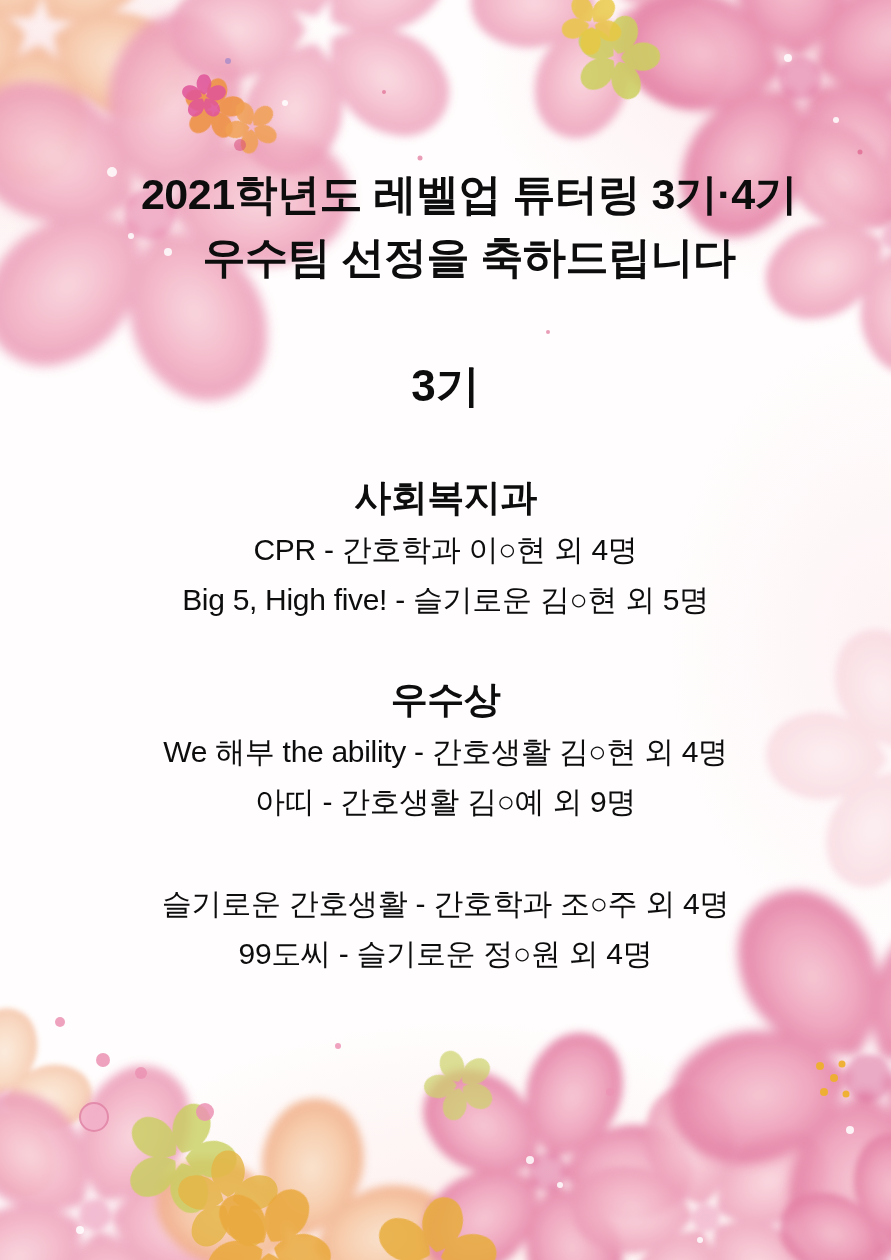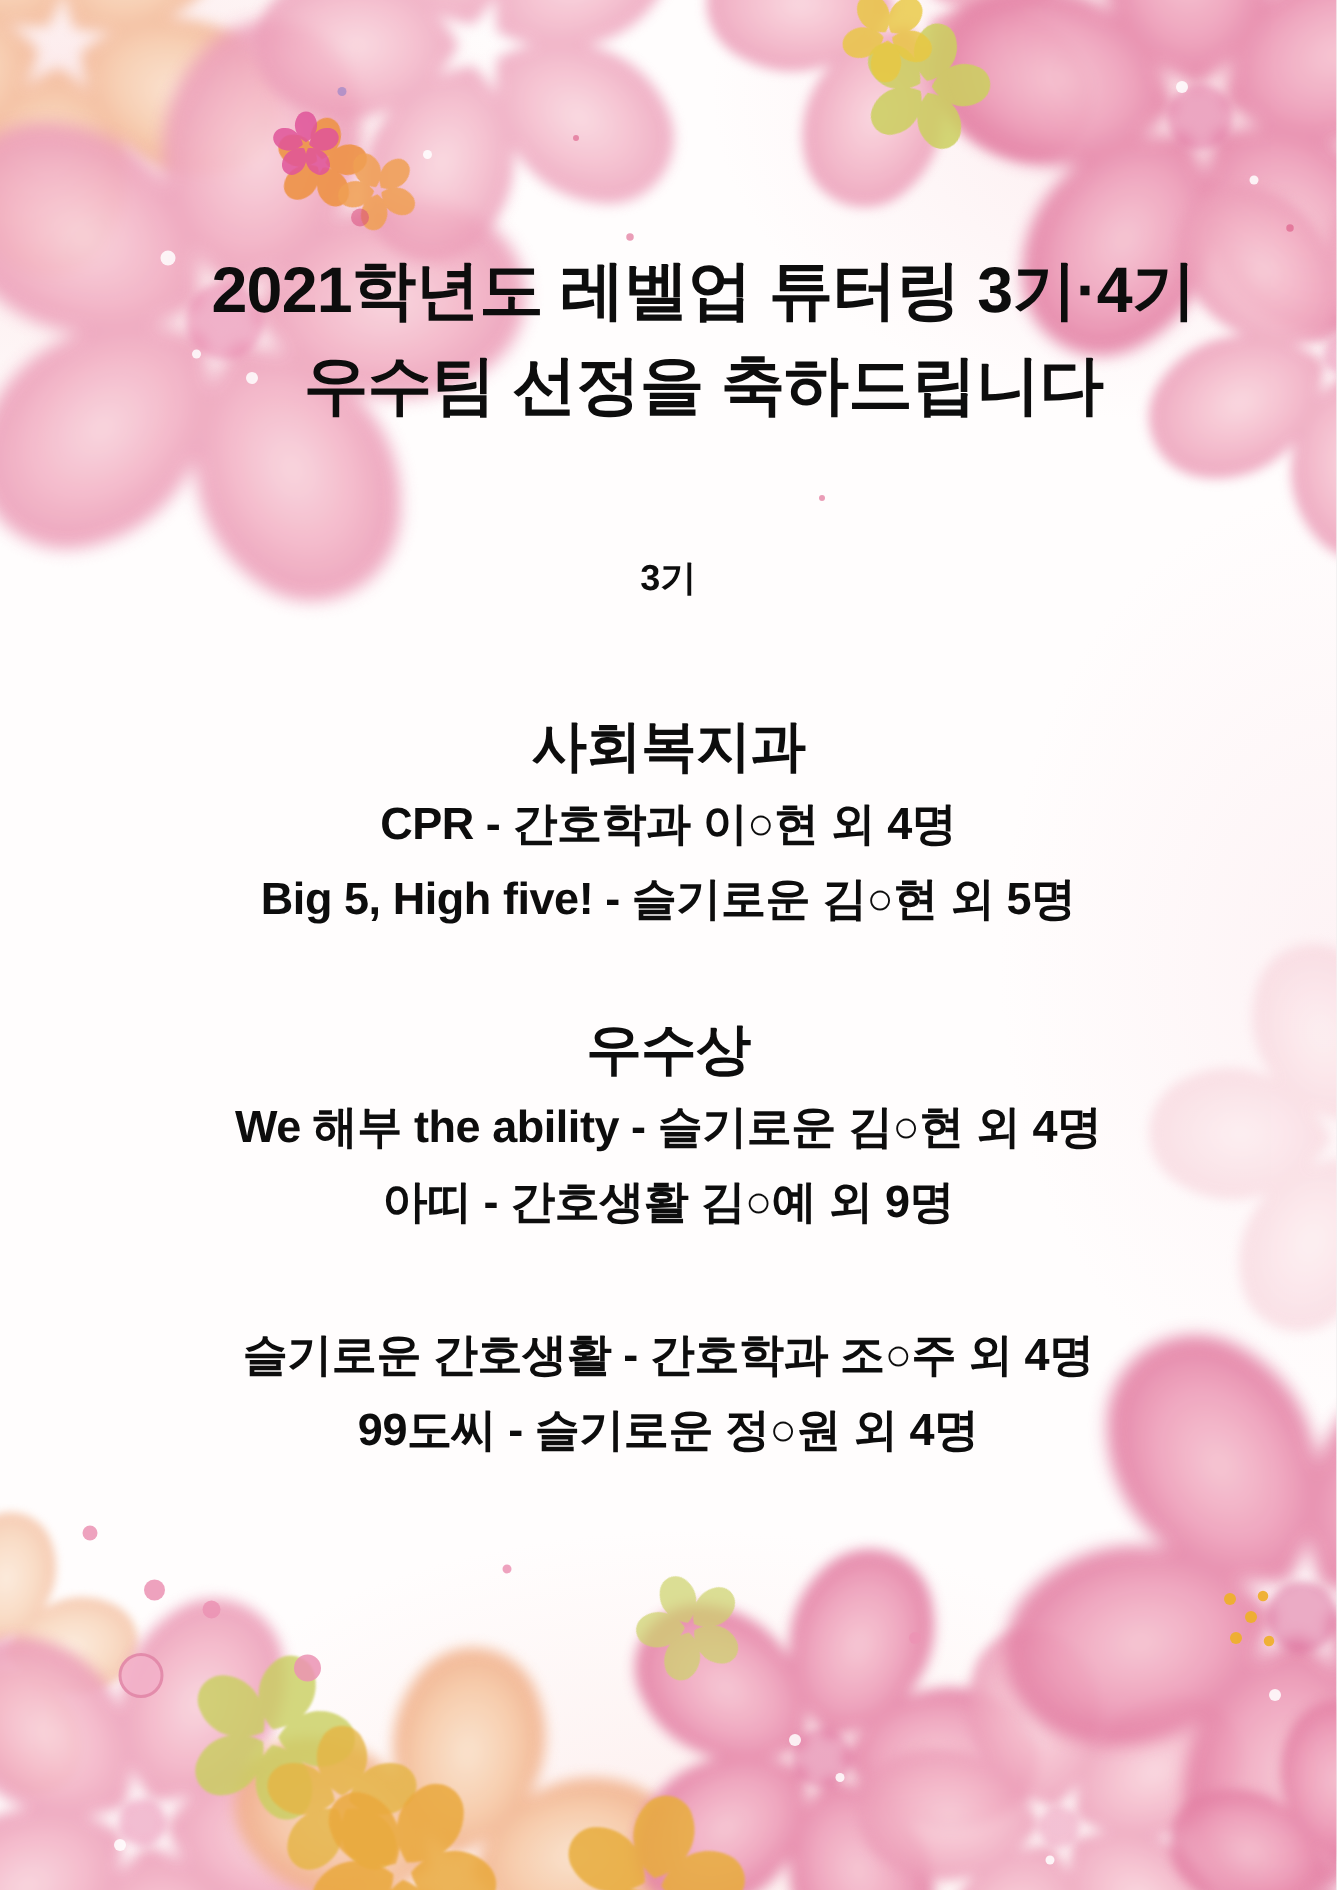--- a/index.html
+++ b/index.html
@@ -13,24 +13,24 @@
     background:
       radial-gradient(420px 300px at 60px 100px, rgba(249,214,216,.60), transparent 70%),
       radial-gradient(480px 320px at 810px 60px, rgba(250,219,224,.55), transparent 70%),
       radial-gradient(300px 420px at 891px 640px, rgba(252,233,237,.50), transparent 75%),
       radial-gradient(540px 300px at 460px 1230px, rgba(251,226,224,.50), transparent 70%),
       #fffdfd;
   }
   .bg{position:absolute;left:0;top:0;width:891px;height:1260px;}
   .txt{position:absolute;left:0;right:0;text-align:center;font-weight:800;}
   .title{top:163px;font-size:43px;line-height:63px;letter-spacing:-0.5px;margin-left:47px;}
-  .session{top:366px;font-size:24px;line-height:40px;}
+  .session{top:366px;font-size:44px;line-height:40px;}
   .award{position:absolute;left:0;right:0;text-align:center;}
   .award h2{margin:0 0 6px 0;font-size:37px;line-height:42px;font-weight:800;letter-spacing:-0.5px;}
-  .award p{margin:0;font-size:30px;line-height:50px;font-weight:700;letter-spacing:-0.3px;}
+  .award p{margin:0;font-size:30px;line-height:50px;font-weight:400;letter-spacing:-0.3px;}
   .s1{top:477px}.s2{top:679px}.s3{top:879px}
 </style>
 </head>
 <body>
 
 <div class="poster">
 
   <svg class="bg" viewBox="0 0 891 1260" aria-hidden="true">
     <defs>
       <radialGradient id="gp">
@@ -159,21 +159,21 @@
   <div class="txt session">3기</div>
 
   <section class="award s1">
     <h2>사회복지과</h2>
     <p>CPR - 간호학과 이○현 외 4명</p>
     <p>Big 5, High five! - 슬기로운 김○현 외 5명</p>
   </section>
 
   <section class="award s2">
     <h2>우수상</h2>
-    <p>We 해부 the ability - 슬기로운 김○현 외 4명</p>
+    <p>We 해부 the ability - 간호생활 김○현 외 4명</p>
     <p>아띠 - 간호생활 김○예 외 9명</p>
   </section>
 
   <section class="award s3">
     <p>슬기로운 간호생활 - 간호학과 조○주 외 4명</p>
     <p>99도씨 - 슬기로운 정○원 외 4명</p>
   </section>
 
 </div>
 

